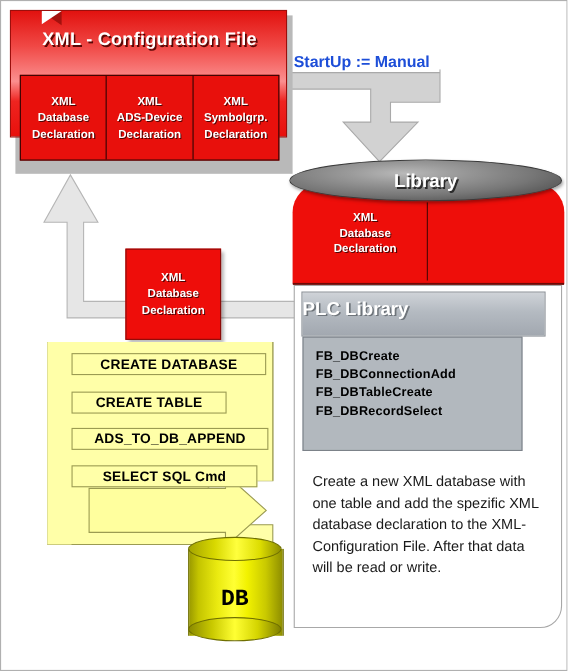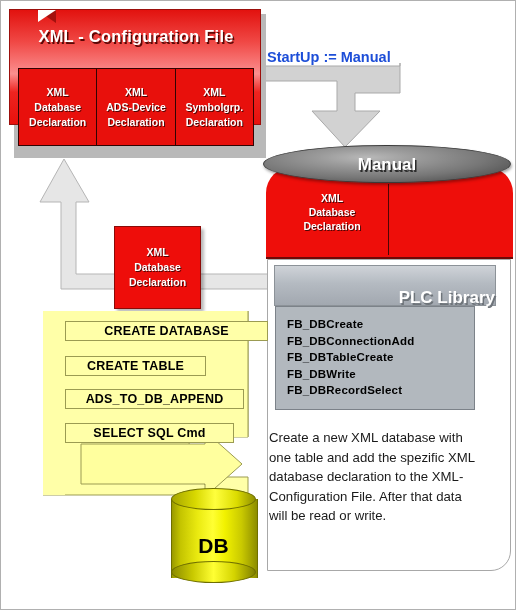--- a/index.html
+++ b/index.html
@@ -147,22 +147,22 @@
   }
   #plc-library-header {
     position: absolute;
     left: 6px; top: 5px; width: 222px; height: 41px;
     background: linear-gradient(180deg, #cfd3d8 0%, #b4bac1 45%, #a2a8b0 100%);
     border: 1px solid #8c9298;
     box-sizing: border-box;
   }
   #plc-library-title {
     position: absolute;
-    left: 0; top: 22px; width: 220px;
-    text-align: right;
+    left: 0; top: 5px; width: 220px;
+    text-align: left;
     color: #ffffff;
     font-size: 17px;
     font-weight: bold;
     text-shadow: 1.5px 1.5px 0 #6e747a;
   }
   #plc-library-list {
     position: absolute;
     left: 7px; top: 46px; width: 200px; height: 104px;
     background: #b2b8be;
     border: 1px solid #7c8289;
@@ -171,21 +171,21 @@
   }
   .plc-fb-item {
     color: #000000;
     font-size: 11.5px;
     font-weight: bold;
     line-height: 16.5px;
     letter-spacing: 0.2px;
   }
   #info-description {
     position: absolute;
-    left: 1px; top: 168px; width: 214px;
+    left: 16px; top: 168px; width: 214px;
     color: #1a1a1a;
     font-size: 13.2px;
     line-height: 19.5px;
   }
 
   
   #left-gray-arrow { left: 14px; top: 155px; }
 
   
   #top-gray-arrow { left: 256px; top: 62px; }
@@ -218,28 +218,28 @@
     background: #ffffa8;
     border: 1px solid #9b9b52;
     box-sizing: border-box;
     color: #000000;
     font-size: 12.5px;
     font-weight: bold;
     text-align: center;
     line-height: 18px;
     letter-spacing: 0.2px;
   }
-  #cmd-bar-0 { left: 64px; top: 320px; width: 203px; }
+  #cmd-bar-0 { left: 64px; top: 320px; width: 177px; }
   #cmd-bar-1 { left: 64px; top: 355px; width: 141px; }
   #cmd-bar-2 { left: 64px; top: 388px; width: 179px; }
   #cmd-bar-3 { left: 64px; top: 422px; width: 169px; }
 
   
   #db-cylinder {
-    left: 170px; top: 487px; width: 100px; height: 97px;
+    left: 170px; top: 487px; width: 100px; height: 97px; font-family: Liberation Mono, monospace;
   }
   #db-cyl-body {
     position: absolute;
     left: 0; top: 11px; width: 85px; height: 79px;
     background: linear-gradient(90deg, #9a9a00 0%, #c4c400 10%, #eaea10 30%, #ffff33 48%, #f2f200 62%, #c9c900 82%, #8d8d00 100%);
     border-left: 1px solid #6f6f00;
     border-right: 1px solid #6f6f00;
   }
   #db-cyl-bottom {
     position: absolute;
@@ -310,32 +310,31 @@
   <div id="manual-red-box" class="abs">
     <div id="manual-red-divider"></div>
     <div id="manual-red-label">
       <span>XML</span><br>
       <span>Database</span><br>
       <span>Declaration</span>
     </div>
   </div>
 
   <div id="manual-ellipse" class="abs">
-    <div id="manual-ellipse-label">Manual</div>
+    <div id="manual-ellipse-label">Library</div>
   </div>
 
   <div id="info-panel" class="abs">
     <div id="plc-library-header">
       <div id="plc-library-title">PLC Library</div>
     </div>
     <div id="plc-library-list">
       <div class="plc-fb-item">FB_DBCreate</div>
       <div class="plc-fb-item">FB_DBConnectionAdd</div>
       <div class="plc-fb-item">FB_DBTableCreate</div>
-      <div class="plc-fb-item">FB_DBWrite</div>
       <div class="plc-fb-item">FB_DBRecordSelect</div>
     </div>
     <div id="info-description">Create a new XML database with one table and add the spezific XML database declaration to the XML-Configuration File. After that data will be read or write.</div>
   </div>
 
   <div id="mid-decl-box" class="abs">
     <div id="mid-decl-label">
       <span>XML</span><br>
       <span>Database</span><br>
       <span>Declaration</span>

